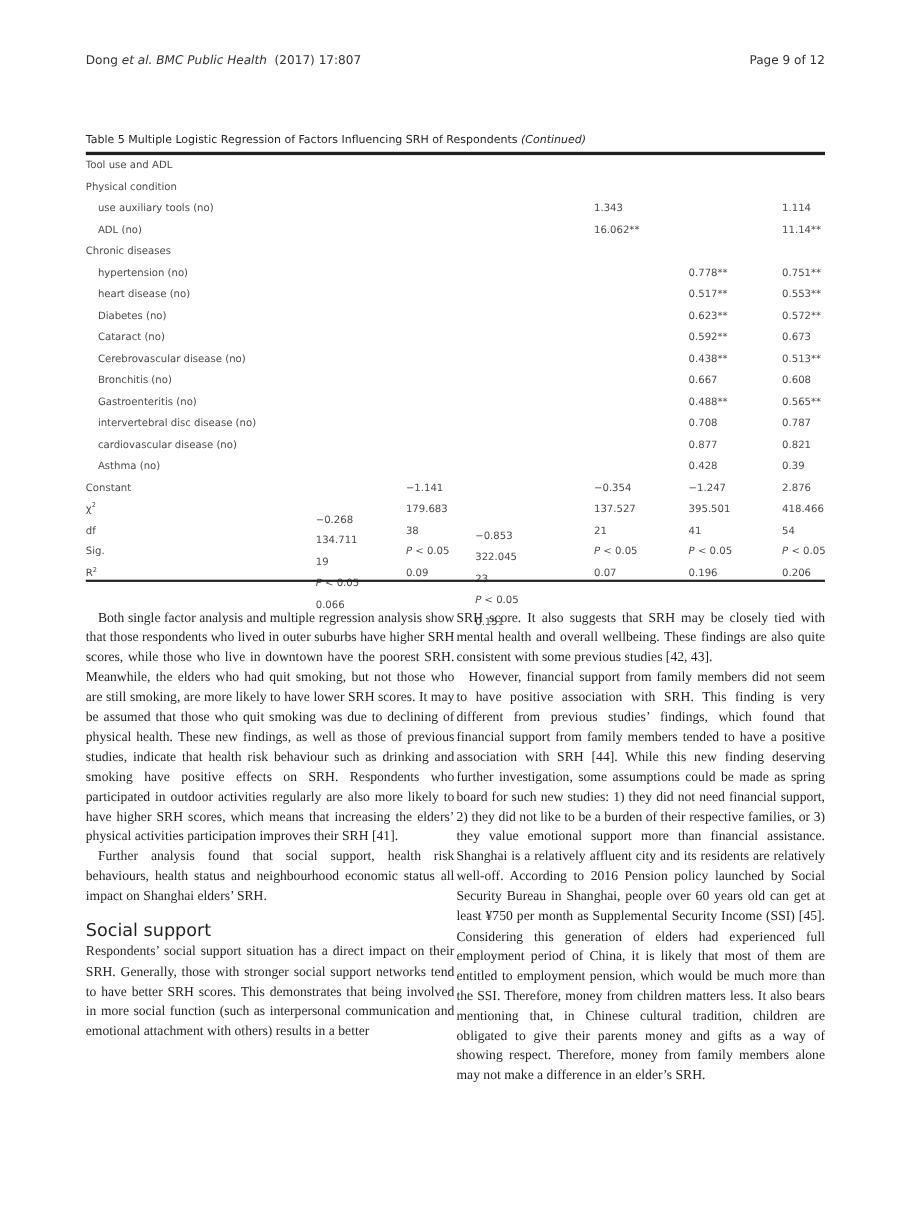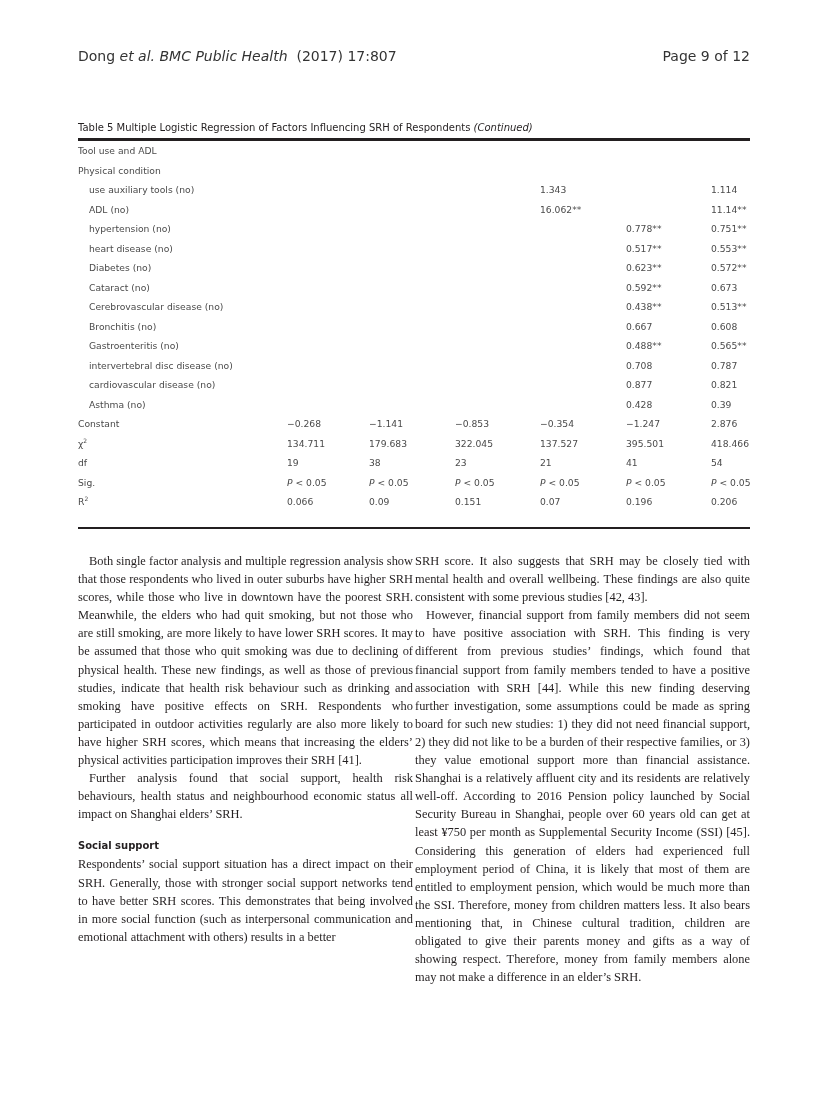--- a/index.html
+++ b/index.html
@@ -1,47 +1,47 @@
 <!DOCTYPE html>
 <html><head>
 <meta charset="utf-8">
 <style>
   html, body { margin: 0; padding: 0; background: #ffffff; }
   body { width: 827px; height: 1099px; position: relative; overflow: hidden; color: #231f20; }
   .sans { font-family: "DejaVu Sans", "Liberation Sans", sans-serif; }
   .serif { font-family: "Liberation Serif", "DejaVu Serif", serif; }
 
-  .running-head { position: absolute; top: 48px; left: 78px; width: 672px; height: 16px; font-size: 14px; color: #333; }
+  .running-head { position: absolute; top: 48px; left: 78px; width: 672px; height: 16px; font-size: 11px; color: #333; }
   .running-head .left { position: absolute; left: 0; top: 0; }
   .running-head .right { position: absolute; right: 0; top: 0; }
   .running-head i { font-style: italic; }
 
   .table-caption { position: absolute; top: 122px; left: 78px; width: 672px; font-size: 10px; color: #231f20; white-space: nowrap; }
   .table-caption b { font-weight: normal; }
   .table-caption i { font-style: italic; }
 
   .rule-top { position: absolute; top: 138px; left: 78px; width: 672px; height: 2.5px; background: #231f20; }
   .rule-bottom { position: absolute; top: 527px; left: 78px; width: 672px; height: 1.5px; background: #231f20; }
 
   .tbl { position: absolute; left: 78px; top: 141px; width: 672px; font-size: 9.2px; color: #4a4a4a; }
   .trow { position: relative; height: 19.5px; line-height: 19.5px; white-space: nowrap; }
   .trow .lbl { position: absolute; left: 0; top: 0; }
   .trow .lbl.indent { left: 11px; }
   .trow .c { position: absolute; top: 0; text-align: center; }
-  .c0 { left: 209px; } .c1 { left: 291px; } .c2 { left: 377px; }
+  .c0 { left: 209px; margin-top: 29px; } .c1 { left: 291px; } .c2 { left: 354px; margin-top: 44px; }
   .c3 { left: 462px; } .c4 { left: 548px; } .c5 { left: 633px; }
   .trow i { font-style: italic; }
   sup { font-size: 6px; vertical-align: 4px; line-height: 0; }
 
   .col { position: absolute; top: 552px; width: 335px; font-size: 12.4px; line-height: 18.1px; color: #231f20; text-align: justify; hyphens: manual; }
   .col-left { left: 78px; }
   .col-right { left: 415px; }
   .col p { margin: 0; }
   .col p.ind { text-indent: 11px; }
-  .col .sec-head { font-family: "DejaVu Sans", "Liberation Sans", sans-serif; font-weight: bold; font-size: 10px; margin-top: 14px; line-height: 18px; }
+  .col .sec-head { font-family: "DejaVu Sans", "Liberation Sans", sans-serif; font-weight: normal; font-size: 16px; margin-top: 14px; line-height: 18px; }
 </style>
 </head>
 <body>
 
 <div class="running-head sans">
   <span class="left"><span>Dong </span><i>et al.</i><i> BMC Public Health</i><span style="white-space:pre">  (2017) 17:807</span></span>
   <span class="right">Page 9 of 12</span>
 </div>
 
 <div class="table-caption sans">
@@ -59,20 +59,23 @@
     </div>
     <div class="trow">
       <span class="lbl indent">use auxiliary tools (no)</span>
       <span class="c c3">1.343</span>
       <span class="c c5">1.114</span>
     </div>
     <div class="trow">
       <span class="lbl indent">ADL (no)</span>
       <span class="c c3">16.062**</span>
       <span class="c c5">11.14**</span>
+    </div>
+    <div class="trow">
+      <span class="lbl">Chronic diseases</span>
     </div>
     <div class="trow">
       <span class="lbl indent">hypertension (no)</span>
       <span class="c c4">0.778**</span>
       <span class="c c5">0.751**</span>
     </div>
     <div class="trow">
       <span class="lbl indent">heart disease (no)</span>
       <span class="c c4">0.517**</span>
       <span class="c c5">0.553**</span>

